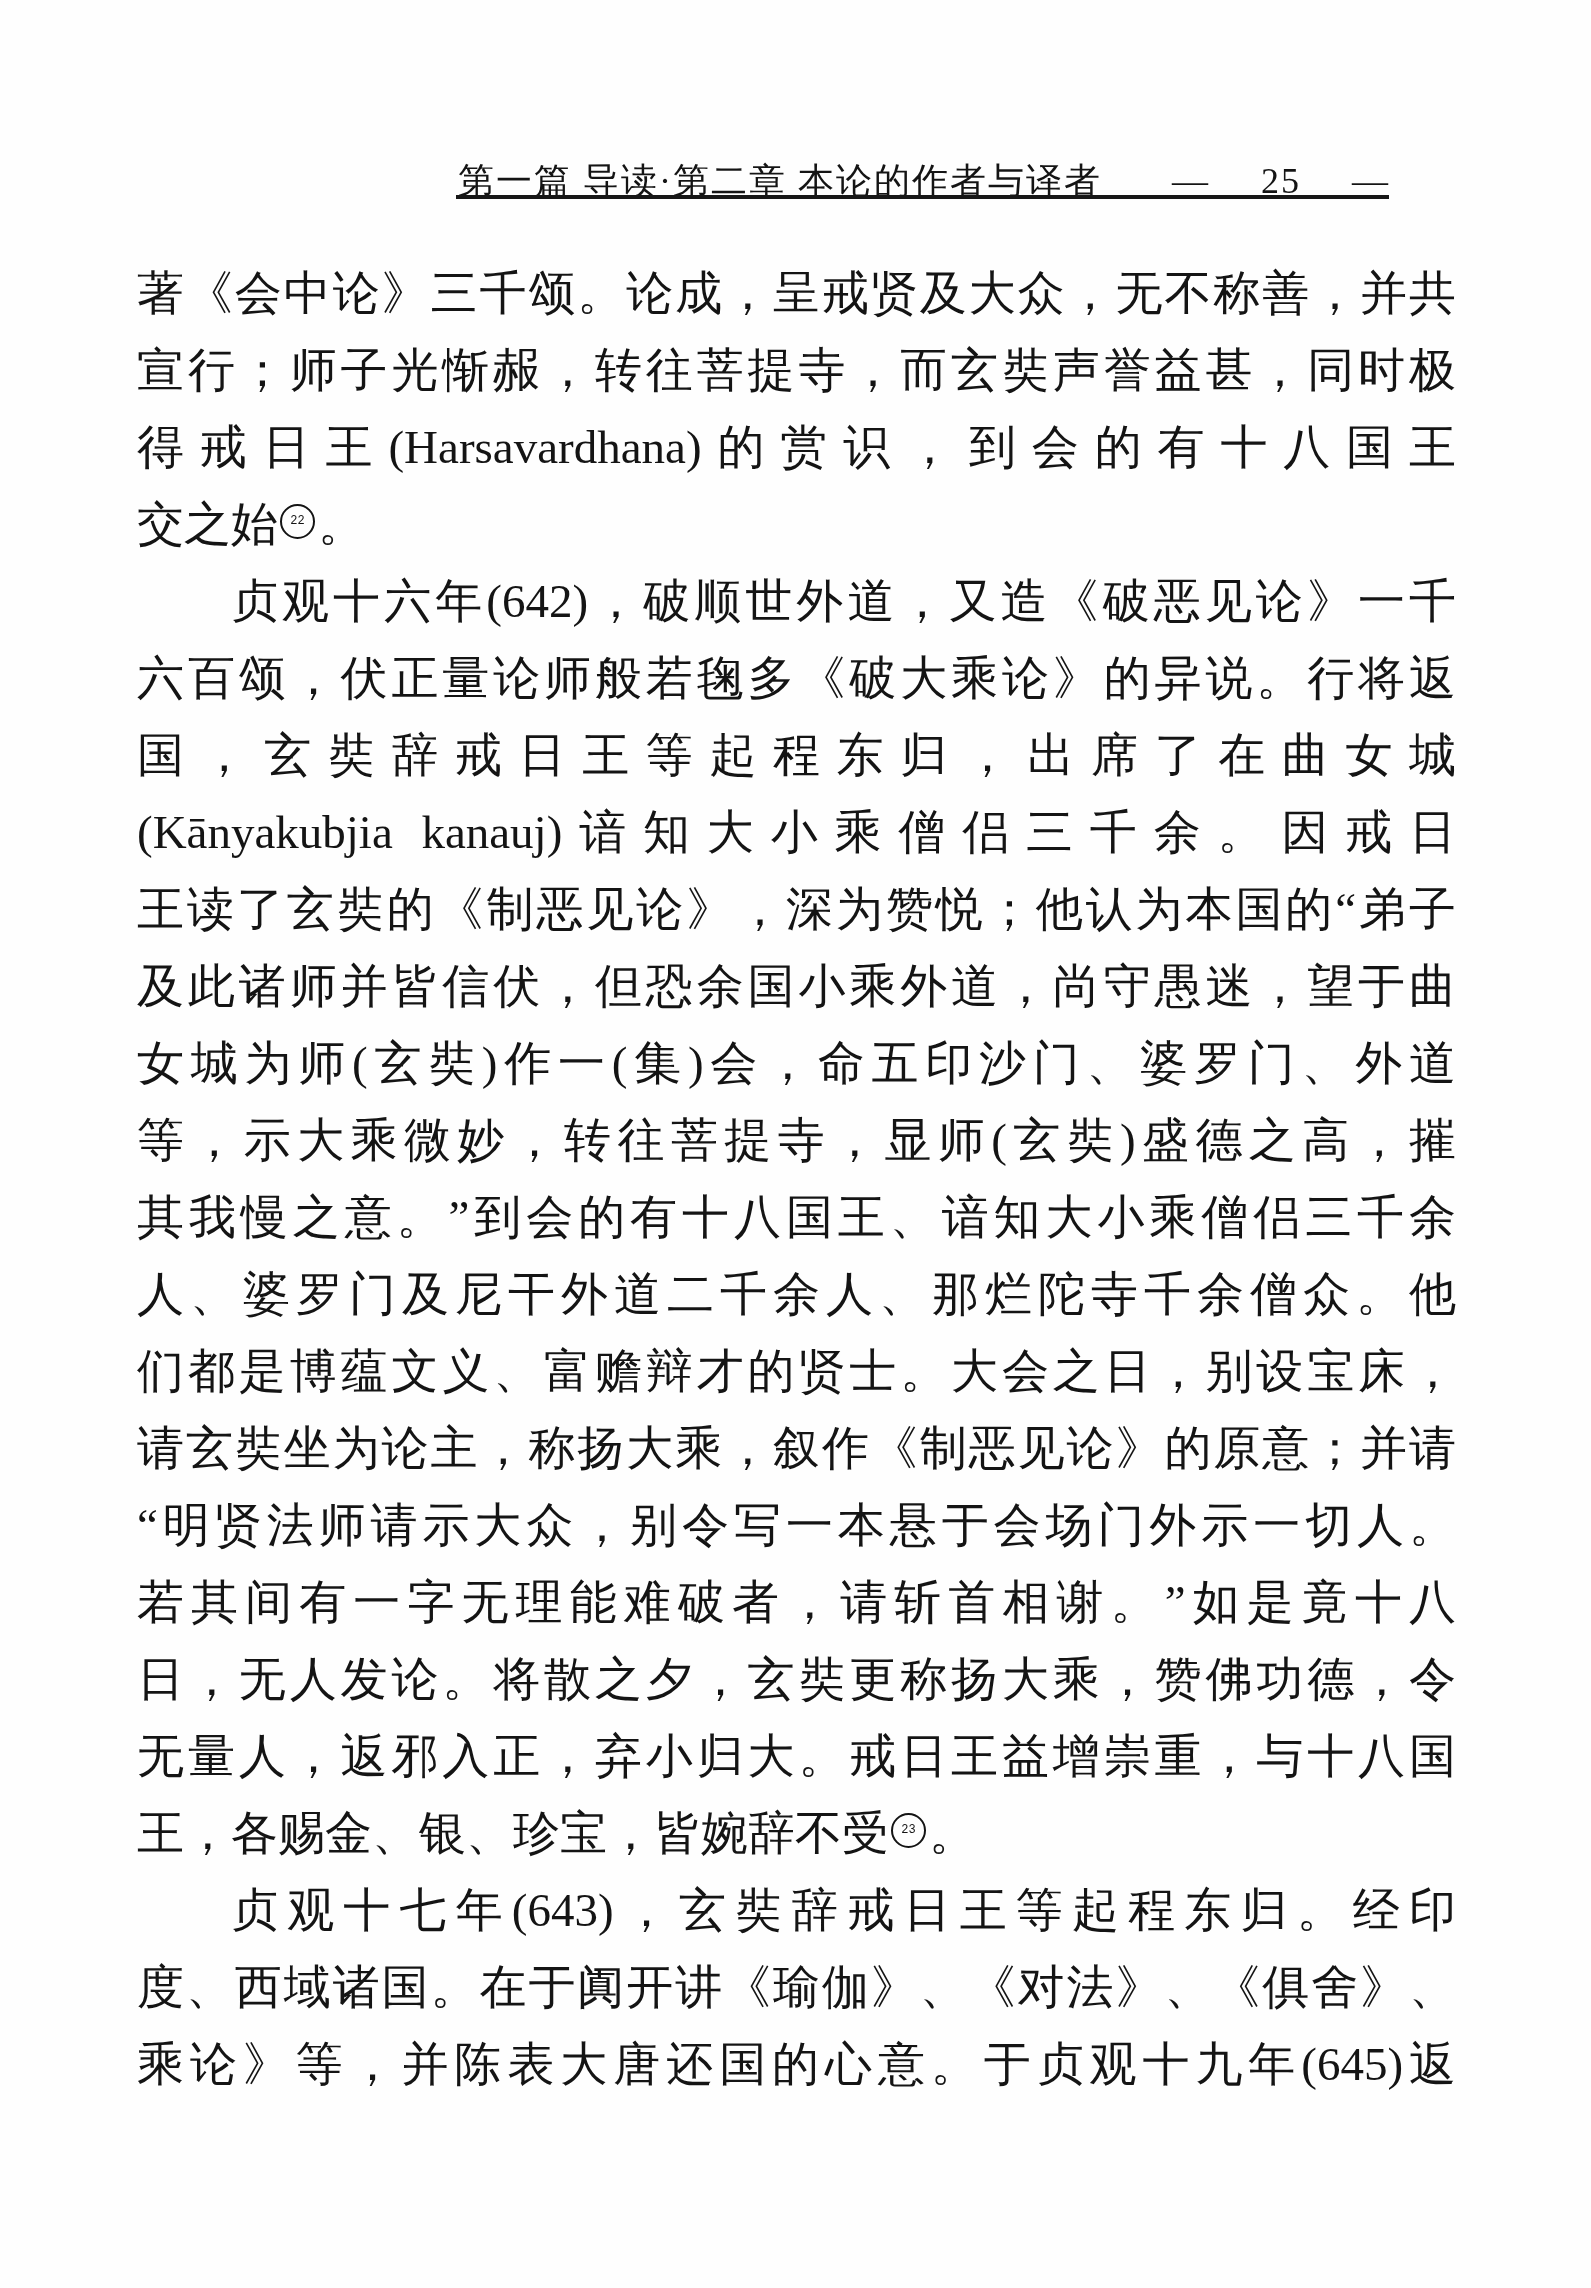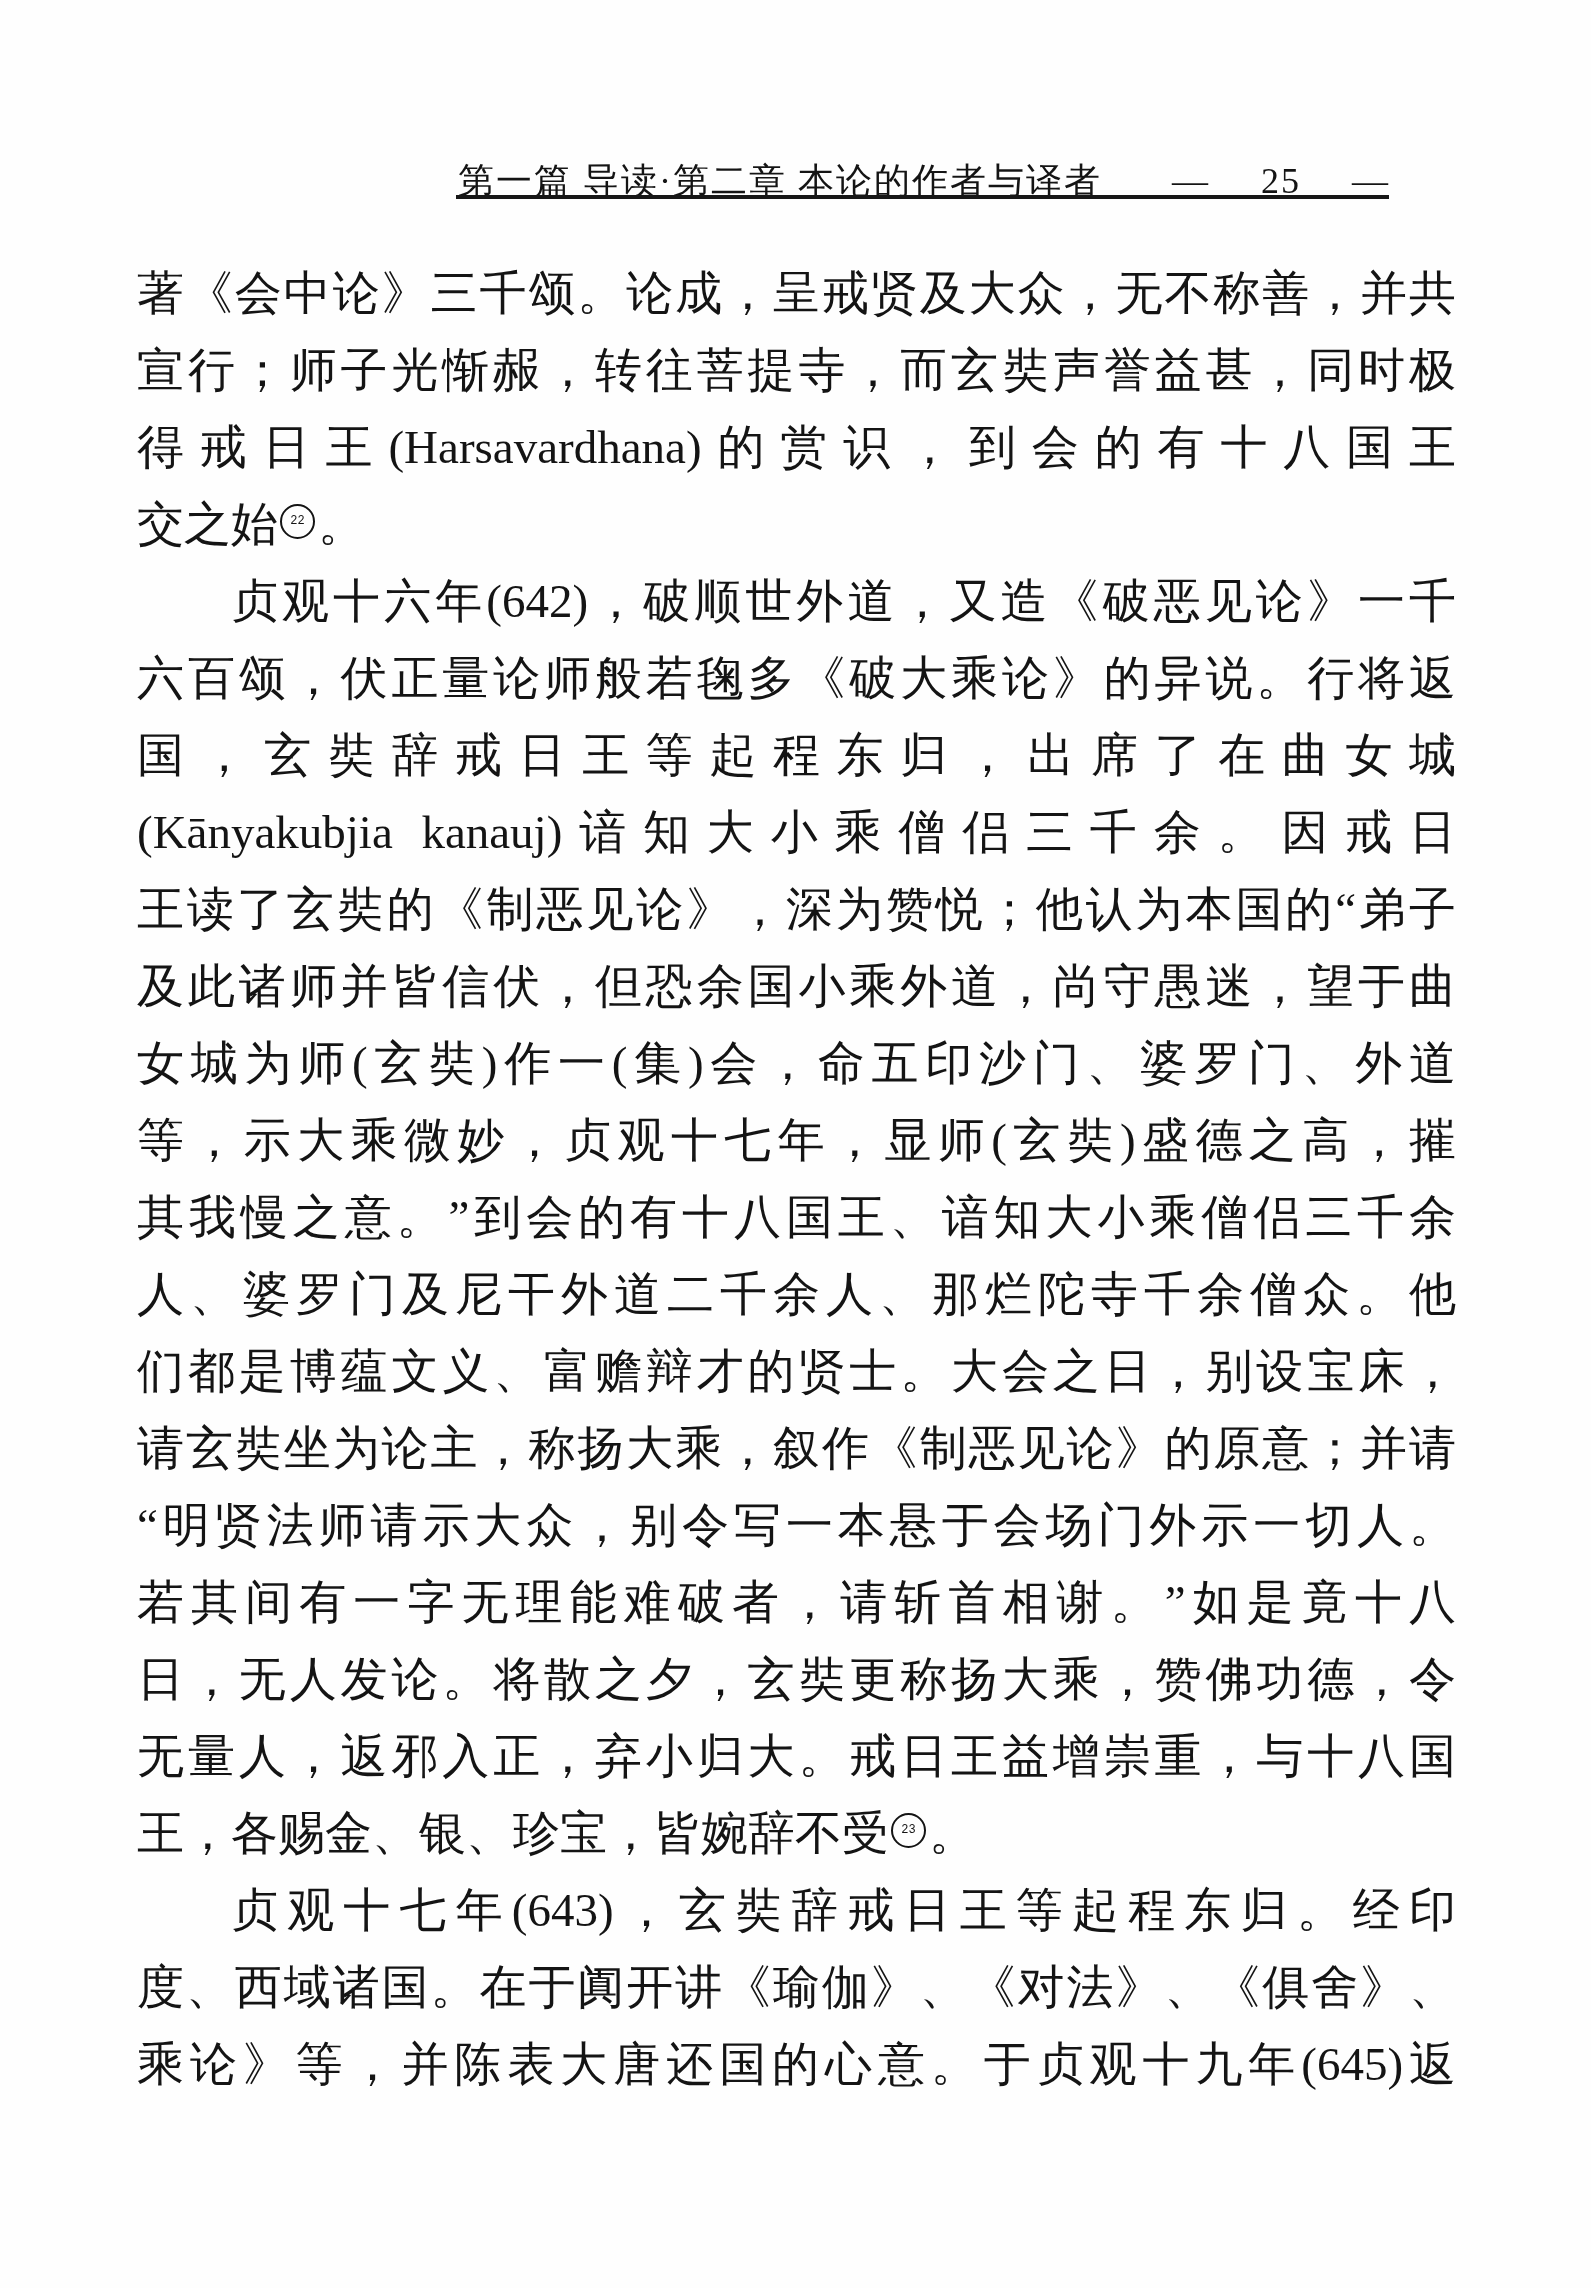--- a/index.html
+++ b/index.html
@@ -104,21 +104,21 @@
       <div class="line">宣行；师子光惭赧，转往菩提寺，而玄奘声誉益甚，同时极</div>
       <div class="line">得戒日王(Harsavardhana)的赏识，到会的有十八国王</div>
       <div class="line para-end"><span>交之始</span><span class="note">22</span><span>。</span></div>
       <div class="line indent">贞观十六年(642)，破顺世外道，又造《破恶见论》一千</div>
       <div class="line">六百颂，伏正量论师般若毱多《破大乘论》的异说。行将返</div>
       <div class="line">国，玄奘辞戒日王等起程东归，出席了在曲女城</div>
       <div class="line">(Kānyakubjia kanauj)谙知大小乘僧侣三千余。因戒日</div>
       <div class="line">王读了玄奘的《制恶见论》，深为赞悦；他认为本国的“弟子</div>
       <div class="line">及此诸师并皆信伏，但恐余国小乘外道，尚守愚迷，望于曲</div>
       <div class="line">女城为师(玄奘)作一(集)会，命五印沙门、婆罗门、外道</div>
-      <div class="line">等，示大乘微妙，贞观十七年，显师(玄奘)盛德之高，摧</div>
+      <div class="line">等，示大乘微妙，转往菩提寺，显师(玄奘)盛德之高，摧</div>
       <div class="line">其我慢之意。”到会的有十八国王、谙知大小乘僧侣三千余</div>
       <div class="line">人、婆罗门及尼干外道二千余人、那烂陀寺千余僧众。他</div>
       <div class="line">们都是博蕴文义、富赡辩才的贤士。大会之日，别设宝床，</div>
       <div class="line">请玄奘坐为论主，称扬大乘，叙作《制恶见论》的原意；并请</div>
       <div class="line">“明贤法师请示大众，别令写一本悬于会场门外示一切人。</div>
       <div class="line">若其间有一字无理能难破者，请斩首相谢。”如是竟十八</div>
       <div class="line">日，无人发论。将散之夕，玄奘更称扬大乘，赞佛功德，令</div>
       <div class="line">无量人，返邪入正，弃小归大。戒日王益增崇重，与十八国</div>
       <div class="line para-end"><span>王，各赐金、银、珍宝，皆婉辞不受</span><span class="note">23</span><span>。</span></div>
       <div class="line indent">贞观十七年(643)，玄奘辞戒日王等起程东归。经印</div>

